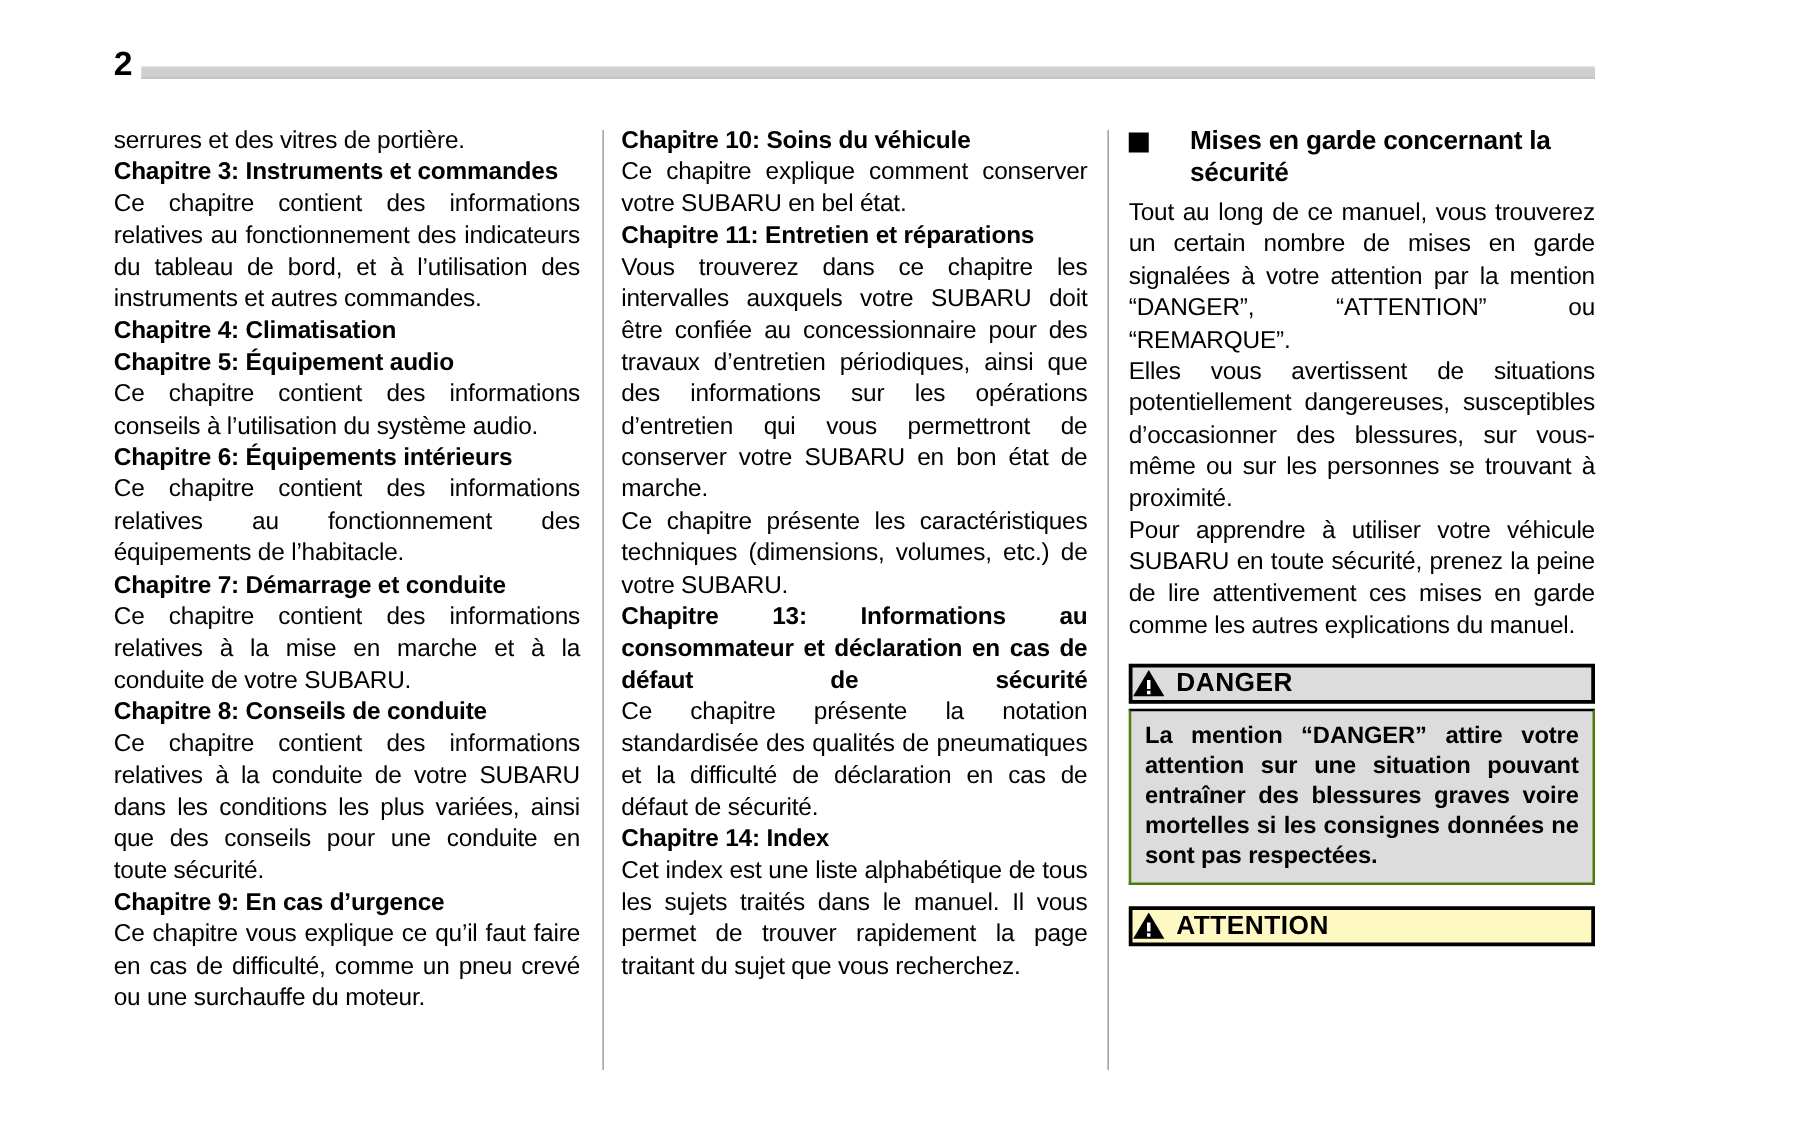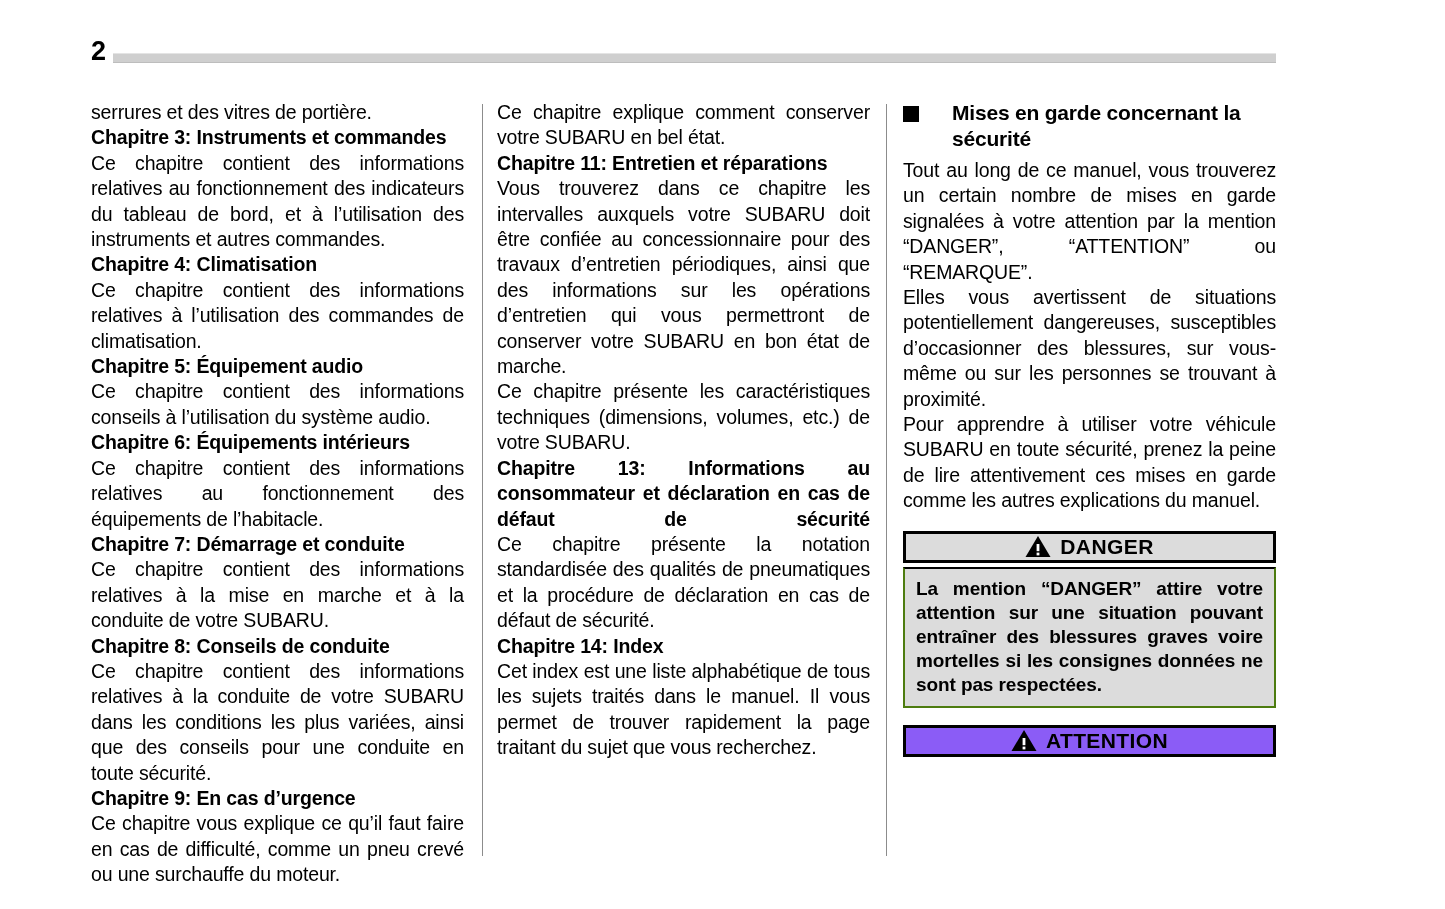--- a/index.html
+++ b/index.html
@@ -116,25 +116,25 @@
   .section-heading-text { flex: 1 1 auto; }
 
   
   .warn-block { margin-top: 17px; }
 
   .warn-header {
     border: 3px solid #000;
     height: 32px;
     display: flex;
     align-items: center;
-    justify-content: center;
+    justify-content: flex-start;
     box-sizing: border-box;
   }
   .warn-header.shaded { background: #dcdcdc; }
-  .warn-header.plain { background: #8b5cf6; }
+  .warn-header.plain { background: #fef9c3; }
 
   .warn-title {
     font-size: 21px;
     font-weight: bold;
     letter-spacing: 0.4px;
     margin-left: 9px;
   }
 
   .warn-tri {
     display: block;
@@ -174,40 +174,40 @@
 <div class="columns">
 
   <div class="col-divider divider-1"></div>
   <div class="col-divider divider-2"></div>
 
   <div class="col col-1">
     <p class="body-text last-line-left">serrures et des vitres de portière.</p>
     <p class="chapter-head">Chapitre 3: Instruments et commandes</p>
     <p class="body-text last-line-left">Ce chapitre contient des informations relatives au fonctionnement des indicateurs du tableau de bord, et à l’utilisation des instruments et autres commandes.</p>
     <p class="chapter-head">Chapitre 4: Climatisation</p>
-    <p class="body-text last-line-left">Ce chapitre contient des informations relatives à l’utilisation des commandes de climatisation.</p>
     <p class="chapter-head">Chapitre 5: Équipement audio</p>
     <p class="body-text last-line-left">Ce chapitre contient des informations conseils à l’utilisation du système audio.</p>
     <p class="chapter-head">Chapitre 6: Équipements intérieurs</p>
     <p class="body-text last-line-left">Ce chapitre contient des informations relatives au fonctionnement des équipements de l’habitacle.</p>
     <p class="chapter-head">Chapitre 7: Démarrage et conduite</p>
     <p class="body-text last-line-left">Ce chapitre contient des informations relatives à la mise en marche et à la conduite de votre SUBARU.</p>
     <p class="chapter-head">Chapitre 8: Conseils de conduite</p>
     <p class="body-text last-line-left">Ce chapitre contient des informations relatives à la conduite de votre SUBARU dans les conditions les plus variées, ainsi que des conseils pour une conduite en toute sécurité.</p>
     <p class="chapter-head">Chapitre 9: En cas d’urgence</p>
     <p class="body-text last-line-left">Ce chapitre vous explique ce qu’il faut faire en cas de difficulté, comme un pneu crevé ou une surchauffe du moteur.</p>
   </div>
 
   <div class="col col-2">
+    <p class="chapter-head">Chapitre 10: Soins du véhicule</p>
     <p class="body-text last-line-left">Ce chapitre explique comment conserver votre SUBARU en bel état.</p>
     <p class="chapter-head">Chapitre 11: Entretien et réparations</p>
     <p class="body-text last-line-left">Vous trouverez dans ce chapitre les intervalles auxquels votre SUBARU doit être confiée au concessionnaire pour des travaux d’entretien périodiques, ainsi que des informations sur les opérations d’entretien qui vous permettront de conserver votre SUBARU en bon état de marche.</p>
     <p class="body-text last-line-left">Ce chapitre présente les caractéristiques techniques (dimensions, volumes, etc.) de votre SUBARU.</p>
     <p class="chapter-head justify-all">Chapitre 13: Informations au consommateur et déclaration en cas de défaut de sécurité</p>
-    <p class="body-text last-line-left">Ce chapitre présente la notation standardisée des qualités de pneumatiques et la procédure de déclaration en cas de défaut de sécurité.</p>
+    <p class="body-text last-line-left">Ce chapitre présente la notation standardisée des qualités de pneumatiques et la difficulté de déclaration en cas de défaut de sécurité.</p>
     <p class="chapter-head">Chapitre 14: Index</p>
     <p class="body-text last-line-left">Cet index est une liste alphabétique de tous les sujets traités dans le manuel. Il vous permet de trouver rapidement la page traitant du sujet que vous recherchez.</p>
   </div>
 
   <div class="col col-3">
 
     <div class="section-heading">
       <span class="bullet-square"></span>
       <span class="section-heading-text">Mises en garde concernant la sécurité</span>
     </div>

